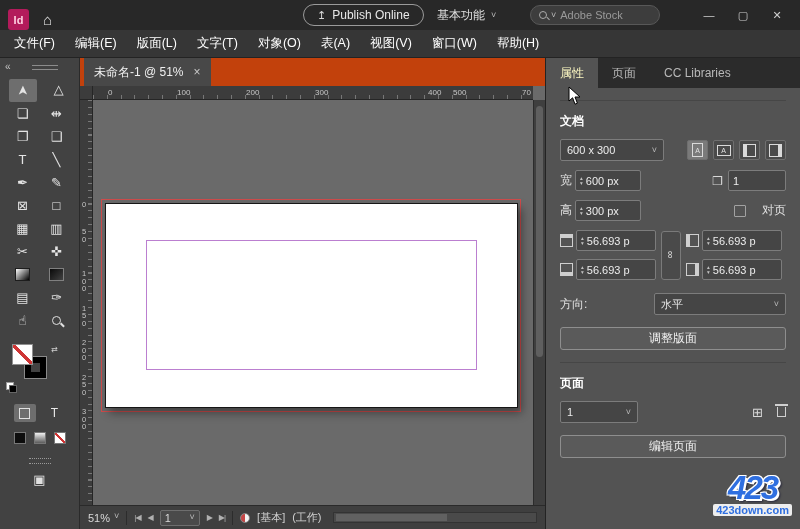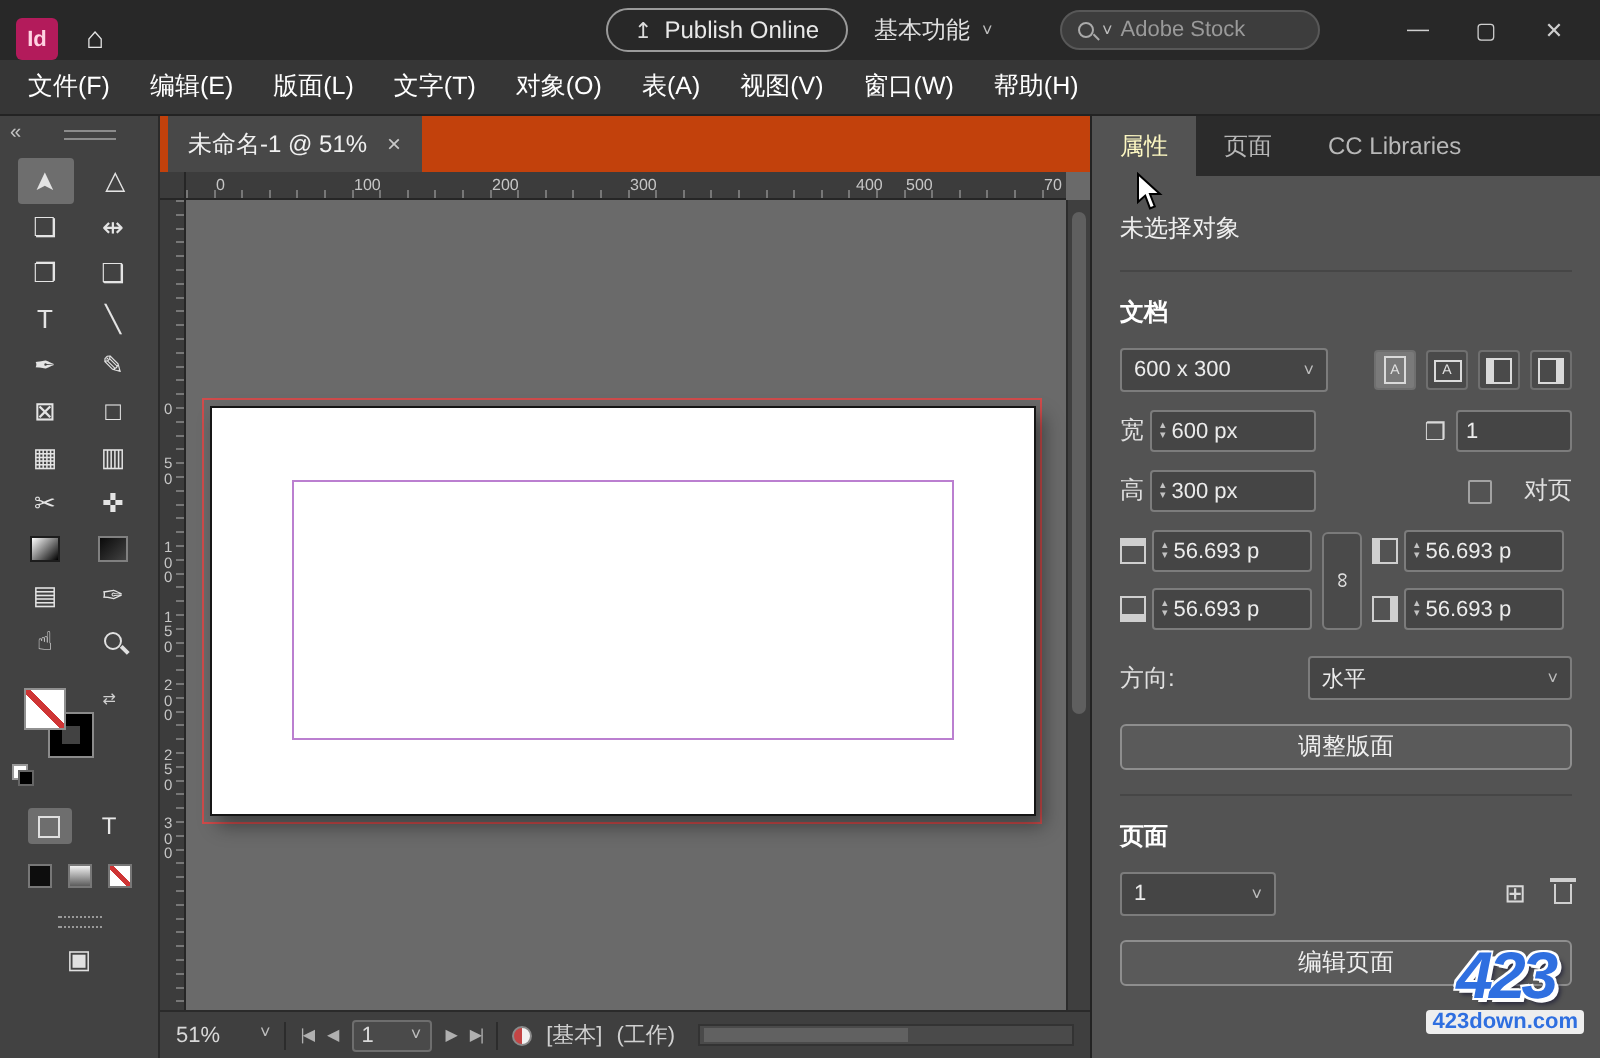--- a/index.html
+++ b/index.html
@@ -71,21 +71,21 @@
 .ruler-v{position:absolute;left:0;top:42px;width:13px;bottom:24px;background:#3c3c3c;border-right:1px solid #262626;overflow:hidden}
 .ruler-v::after{content:"";position:absolute;top:0;bottom:0;right:0;width:4px;background:repeating-linear-gradient(to bottom,#777 0 1px,transparent 1px 6.9px)}
 .vtick{position:absolute;left:2px;font-size:7.5px;line-height:7.5px;color:#c6c6c6;width:8px;word-break:break-all}
 .canvas{position:absolute;left:13px;top:42px;right:12px;bottom:24px;overflow:hidden}
 .bleed{position:absolute;left:8px;top:99px;width:420px;height:213px;border:1px solid #cf4b4b}
 .page{position:absolute;left:12px;top:103px;width:413px;height:205px;background:#fff;border:1px solid #161616;box-shadow:4px 5px 9px rgba(0,0,0,.4)}
 .margin-guides{position:absolute;left:40px;right:40px;top:36px;bottom:37px;border:1px solid #bb7fd0}
 .vscroll{position:absolute;right:0;top:42px;width:12px;bottom:24px;background:#3f3f3f;border-left:1px solid #2c2c2c}
 .vthumb{position:absolute;left:2px;right:2px;top:6px;height:62%;background:#5f5f5f;border-radius:4px}
 .statusbar{position:absolute;left:0;right:0;bottom:0;height:24px;background:#3f3f3f;border-top:1px solid #2a2a2a;display:flex;align-items:center;gap:7px;padding:0 8px;font-size:11px;color:#d8d8d8}
-.zoom-ctl{display:flex;align-items:flex-start;gap:20px;white-space:nowrap}
+.zoom-ctl{display:flex;align-items:flex-start;gap:4px;white-space:nowrap}
 .sb-sep{width:1px;height:14px;background:#2c2c2c;flex:none}
 .nav{font-size:8px;color:#b0b0b0;letter-spacing:-1px;white-space:nowrap}
 .page-field{width:40px;height:16px;background:#4a4a4a;border:1px solid #6e6e6e;border-radius:2px;display:flex;align-items:center;justify-content:space-between;padding:0 4px;font-size:11px;flex:none}
 .preflight-dot{width:10px;height:10px;border-radius:50%;border:1px solid #8a8a8a;background:linear-gradient(90deg,#c44545 50%,#f2f2f2 50%);flex:none}
 .sb-text{white-space:nowrap;color:#d0d0d0}
 .hscroll{flex:1;height:11px;background:#4a4a4a;border:1px solid #333;margin-left:4px;position:relative}
 .hthumb{position:absolute;left:2px;top:1px;bottom:1px;width:55%;background:#616161}
 
 
 .props{position:absolute;left:545px;top:58px;width:255px;bottom:0;background:#535353;border-left:1px solid #232323}
@@ -105,21 +105,21 @@
 .ob i{font-style:normal;color:#e2e2e2}
 .o-portrait{width:11px;height:14px;border:1px solid #dadada;font-size:7px;display:flex;align-items:center;justify-content:center}
 .o-landscape{width:14px;height:11px;border:1px solid #dadada;font-size:7px;display:flex;align-items:center;justify-content:center}
 .b-ltr{width:13px;height:13px;border:1px solid #dadada;border-left-width:4px;display:inline-block}
 .b-rtl{width:13px;height:13px;border:1px solid #dadada;border-right-width:4px;display:inline-block}
 .flabel{width:15px;color:#e0e0e0;font-size:12px;flex:none}
 .field{height:21px;background:#454545;border:1px solid #7c7c7c;border-radius:2px;display:flex;align-items:center;gap:3px;padding:0 4px;color:#ececec;font-size:11px;overflow:hidden;white-space:nowrap}
 .field .val{overflow:hidden}
 .steppers{display:flex;flex-direction:column;justify-content:center;line-height:4.5px;font-size:5.5px;color:#c2c2c2;flex:none}
 .steppers i{font-style:normal}
-.w-field{width:83px}
+.w-field{width:66px}
 .pages-ic{margin-left:auto;font-size:12px;color:#d8d8d8}
 .count-field{width:58px;margin-left:5px}
 .checkbox{width:12px;height:12px;border:1px solid #a2a2a2;border-radius:1px;margin-left:auto;flex:none}
 .cb-label{margin-left:16px;color:#e0e0e0;font-size:12px}
 .margin-grid{display:grid;grid-template-columns:96px 24px 96px;column-gap:3px;row-gap:8px;margin-top:9px;align-items:center}
 .m-unit{display:flex;align-items:center;gap:3px}
 .m-ic{width:13px;height:13px;border:1px solid #cfcfcf;flex:none;display:inline-block}
 .m-top{border-top-width:4px}.m-bottom{border-bottom-width:4px}.m-left{border-left-width:4px}.m-right{border-right-width:4px}
 .mfield{flex:1}
 .m-link{grid-column:2;grid-row:1/span 2;width:20px;height:49px;background:#4a4a4a;border:1px solid #7a7a7a;border-radius:3px;display:flex;align-items:center;justify-content:center;justify-self:center}
@@ -342,21 +342,20 @@
       <div class="ptab active">属性</div>
       <div class="ptab">页面</div>
       <div class="ptab">CC Libraries</div>
     </div>
 
     <svg class="cursor" width="14" height="20" viewBox="0 0 14 20">
       <path d="M1 1 L1 15 L4.6 11.8 L7 18.2 L9.4 17.2 L7 11 L12 11 Z" fill="#ffffff" stroke="#000000" stroke-width="1"></path>
     </svg>
 
     <div class="panel-body">
-      <div class="no-sel">未选择对象</div>
       <hr class="pdiv">
 
       <div class="sec-title">文档</div>
 
       <div class="prow">
         <div class="select size-select">
           <span>600 x 300</span>
           <span class="chev">˅</span>
         </div>
         <div class="orient-group">

